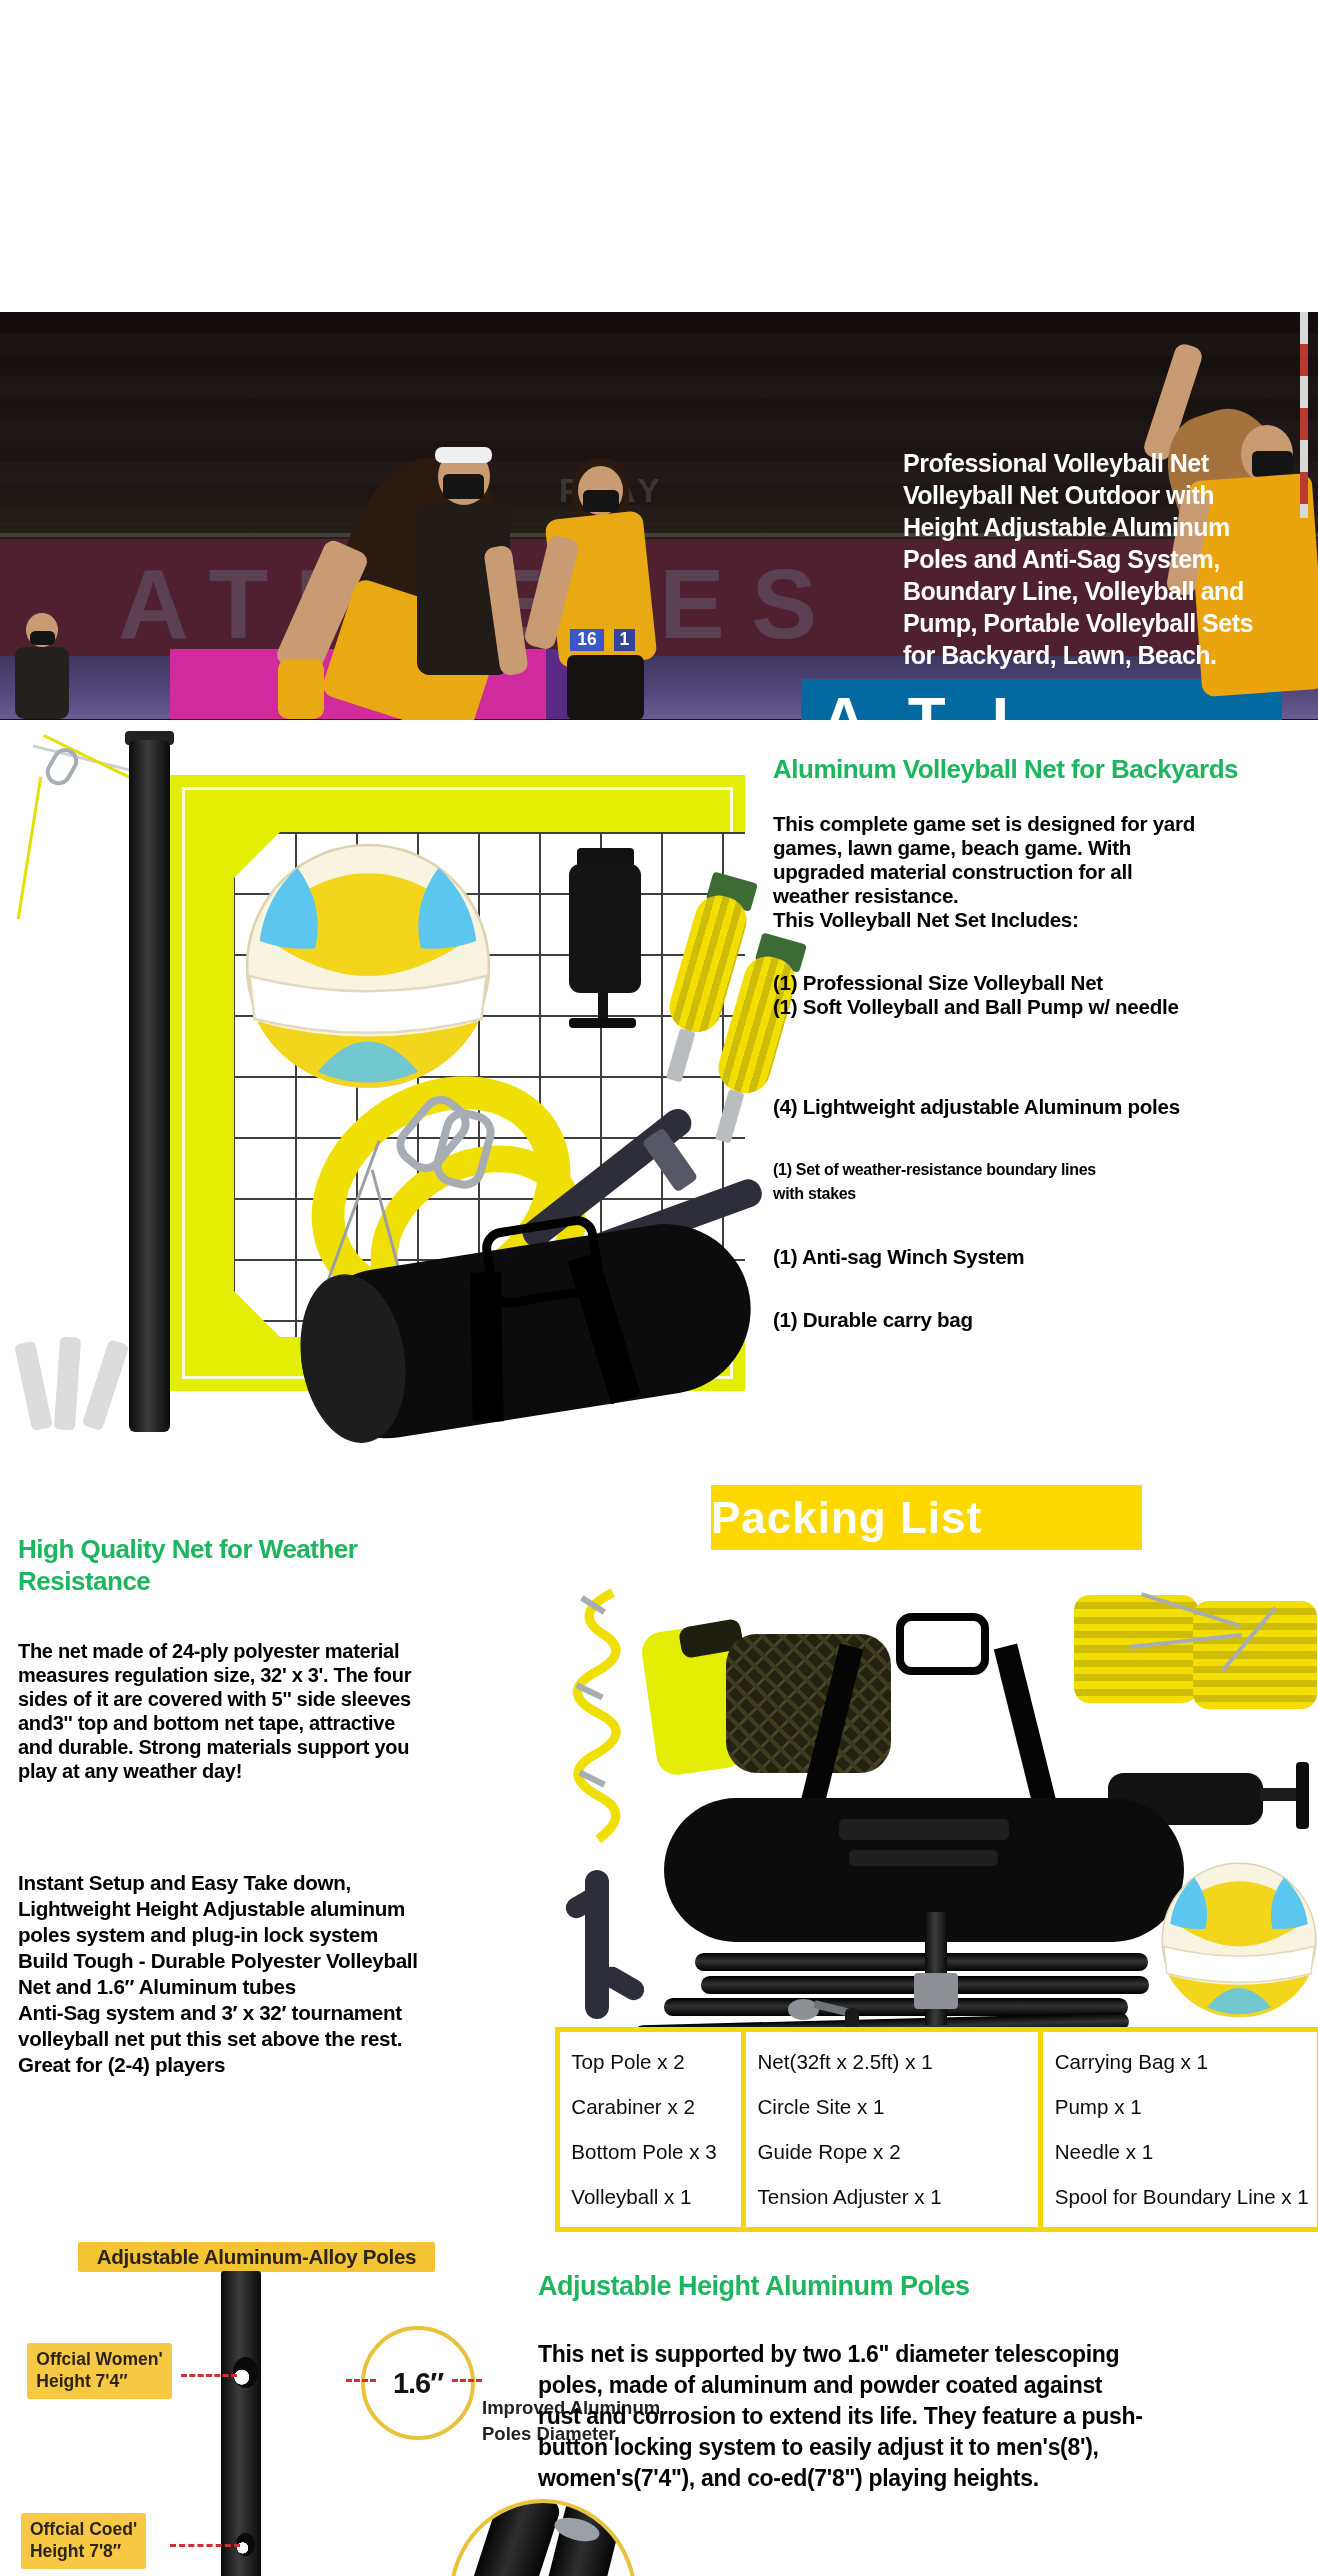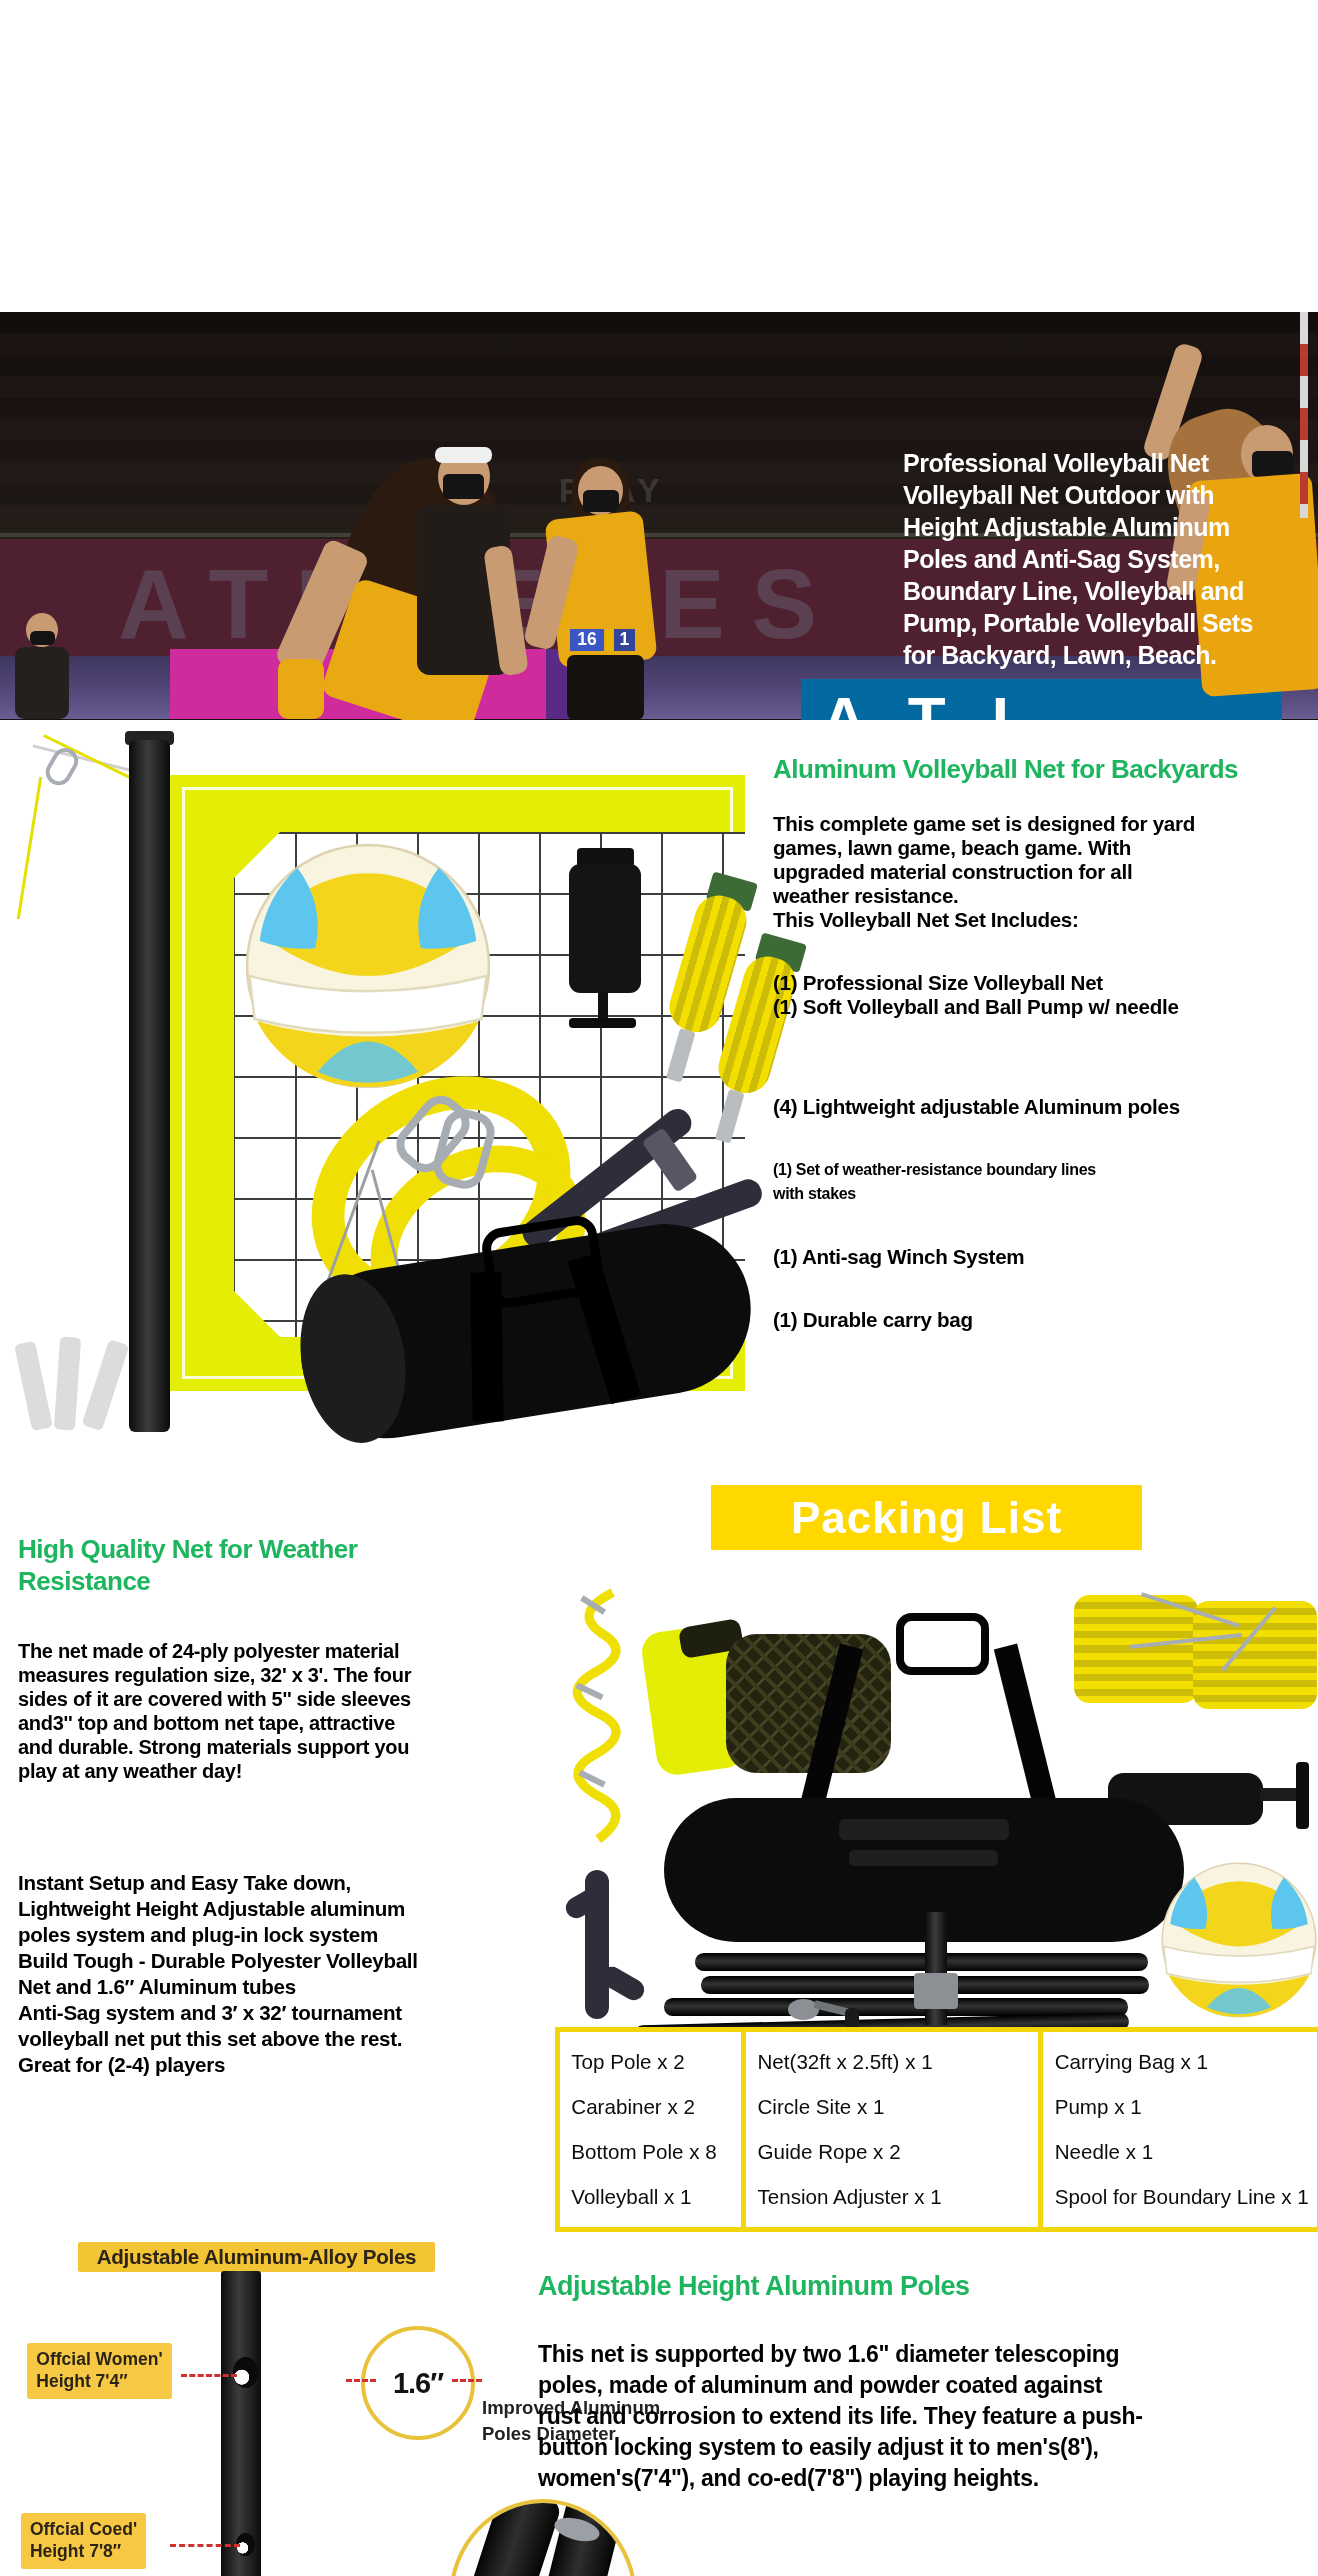--- a/index.html
+++ b/index.html
@@ -63,21 +63,21 @@
   .anchor-bar{background:#2e2e3a;border-radius:13.4px;}
   .duffel{background:#0c0c0c;border-radius:93px;}
   .ghost{background:#9a9a9a;opacity:.35;border-radius:5.2px;}
 
   
   .green-h{color:#1eb55f;font-weight:bold;letter-spacing:-0.5px;}
   .bodytext{color:#000;font-weight:bold;letter-spacing:-0.3px;}
 
   
   #packing-banner{top:1485px;left:711px;width:431px;height:65px;background:#ffd800;
-    color:#ffffff;font-size:44px;font-weight:bold;text-align:center;line-height:65px;letter-spacing:1px;}
+    color:#ffffff;font-size:44px;font-weight:bold;text-align:left;line-height:65px;letter-spacing:1px;}
   #packing-table{top:2027px;left:555px;width:759px;height:195px;background:#f0d60a;
     border:5.2px solid #f0d60a;display:grid;grid-template-columns:181px 292px 274px;grid-gap:5.2px;}
   .pk-col{background:#ffffff;display:flex;flex-direction:column;justify-content:space-around;
     padding:7.2px 0 7.2px 11.3px;}
   .pk-cell{font-size:20.6px;color:#0c0c0c;}
 
   .mesh-roll{background:#23230f;border-radius:31px;
     background-image:repeating-linear-gradient(45deg,#3c3c1c 0 4.1px,transparent 4.1px 13.4px),
                      repeating-linear-gradient(-45deg,#44442a 0 3.1px,transparent 3.1px 15.5px);}
   .pole-h{background:linear-gradient(180deg,#000,#333 45%,#000);border-radius:8.8px;}
@@ -338,21 +338,21 @@
       <path d="M3,54 Q50,66 97,54 L95,71 Q50,82 5,71 Z" fill="#ffffff" stroke="#e2dabd" stroke-width="1"></path>
       <path d="M6,72 Q50,84 94,72 A48,48 0 0 1 50,98 A48,48 0 0 1 6,72 Z" fill="#f3d51b"></path>
       <path d="M30,92 A48,48 0 0 0 70,92 Q60,80 50,80 Q40,80 30,92 Z" fill="#5cc6ee" opacity=".85"></path>
     </svg>
   </div>
 
   <div id="packing-table" class="abs">
     <div class="pk-col">
       <div class="pk-cell">Top Pole x 2</div>
       <div class="pk-cell">Carabiner x 2</div>
-      <div class="pk-cell">Bottom Pole x 8</div>
+      <div class="pk-cell">Bottom Pole x 3</div>
       <div class="pk-cell">Volleyball x 1</div>
     </div>
     <div class="pk-col">
       <div class="pk-cell">Net(32ft x 2.5ft) x 1</div>
       <div class="pk-cell">Circle Site x 1</div>
       <div class="pk-cell">Guide Rope x 2</div>
       <div class="pk-cell">Tension Adjuster x 1</div>
     </div>
     <div class="pk-col">
       <div class="pk-cell">Carrying Bag x 1</div>

